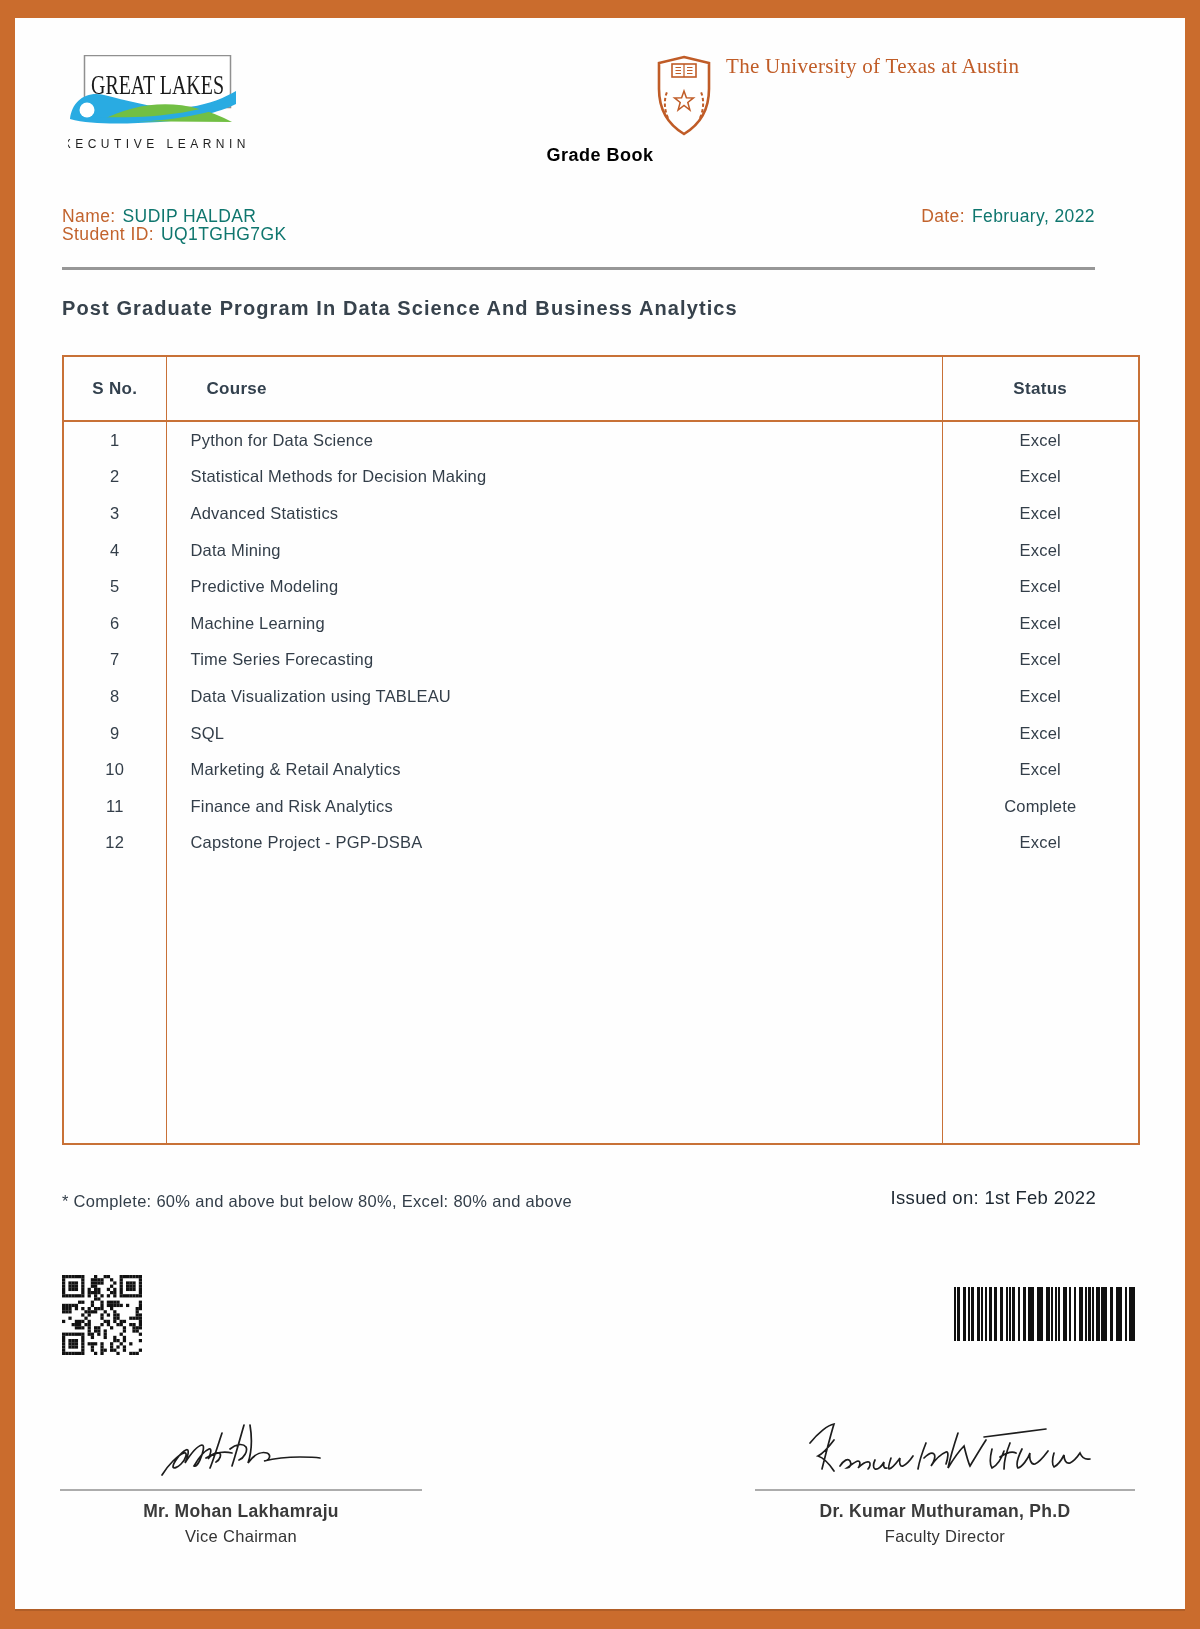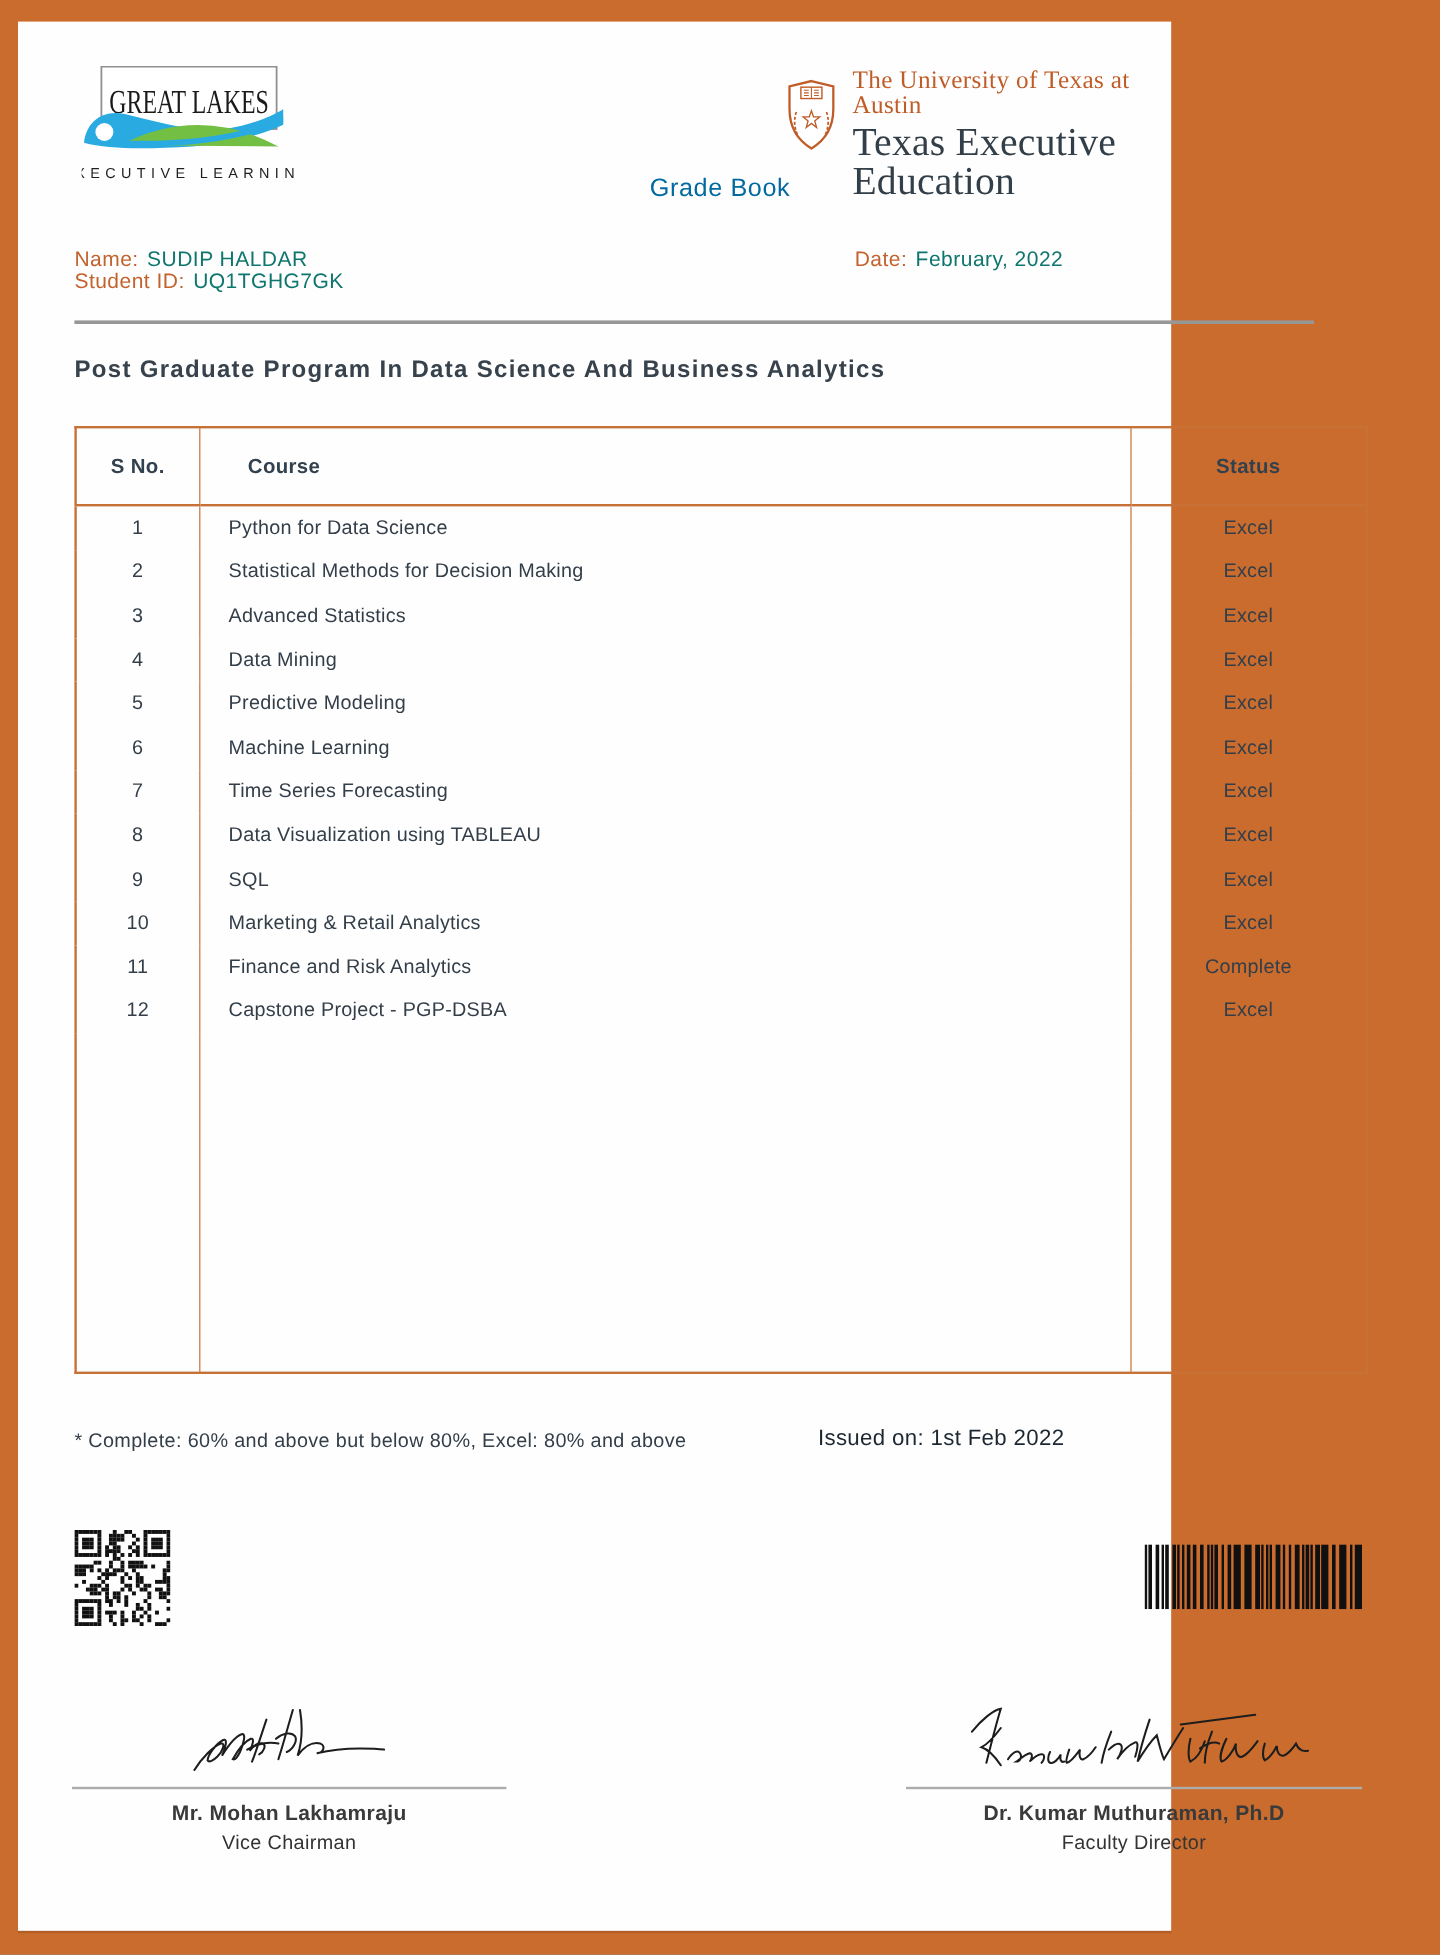--- a/index.html
+++ b/index.html
@@ -1,28 +1,28 @@
 <!DOCTYPE html>
 <html><head>
 <meta charset="utf-8">
 <style>
   html,body{margin:0;padding:0;background:#888;}
   .canvas{position:relative;width:1200px;height:1629px;background:#CA6C2D;overflow:hidden;
           font-family:"Liberation Sans",sans-serif;}
-  .page{position:absolute;left:15px;top:18px;width:961px;height:1591px;background:#fefefe;
+  .page{position:absolute;left:15px;top:18px;width:1170px;height:1591px;background:#fefefe;
         box-shadow:0 2px 0 rgba(0,0,0,0.12);}
   .abs{position:absolute;}
 
   
   .ut-logo{display:flex;align-items:flex-start;}
   .ut-text{margin-left:13px;line-height:1;}
   .ut-line1{font-family:"Liberation Serif",serif;font-size:21px;color:#C05C27;letter-spacing:.3px;margin-top:2px;}
   .ut-line2{font-family:"Liberation Serif",serif;font-size:33px;color:#333F48;letter-spacing:.2px;margin-top:5px;}
 
-  .doc-title{width:1170px;text-align:center;font-size:21px;font-weight:normal;color:#0369a1;letter-spacing:.5px;}
+  .doc-title{width:1170px;text-align:center;font-size:18px;font-weight:bold;color:#000000;letter-spacing:.5px;}
 
   .meta{font-size:17.5px;letter-spacing:.4px;}
   .meta .lbl{color:#C2632D;}
   .meta .val{color:#0f766e;margin-left:7px;}
 
   .divider{height:3px;background:#979797;}
 
   .program-title{font-size:20px;font-weight:600;color:#37424C;letter-spacing:1.1px;}
 
   table.grade{border-collapse:collapse;table-layout:fixed;width:1076px;height:790px;
@@ -67,21 +67,20 @@
       <svg width="58" height="84" viewBox="0 0 58 84">
         <path d="M29,3 L54,9 L54,35 C54,57 44,71 29,80 C14,71 4,57 4,35 L4,9 Z" fill="#ffffff" stroke="#C05C27" stroke-width="2.6"></path>
         <rect x="17" y="10" width="24" height="13" fill="none" stroke="#C05C27" stroke-width="1.6"></rect>
         <path d="M29,10 L29,23 M20.5,13.5 L26,13.5 M20.5,16.5 L26,16.5 M20.5,19.5 L26,19.5 M32,13.5 L37.5,13.5 M32,16.5 L37.5,16.5 M32,19.5 L37.5,19.5" stroke="#C05C27" stroke-width="1.2" fill="none"></path>
         <polygon points="29,37 31.4,43.8 38.5,43.9 32.8,48.5 34.9,56.1 29,51.4 23.1,56.1 25.2,48.5 19.5,43.9 26.6,43.8" fill="none" stroke="#C05C27" stroke-width="1.5"></polygon>
         <path d="M13,64 C9,55 9,45 12,38" fill="none" stroke="#C05C27" stroke-width="2" stroke-dasharray="3.5,2.2"></path>
         <path d="M45,64 C49,55 49,45 46,38" fill="none" stroke="#C05C27" stroke-width="2" stroke-dasharray="3.5,2.2"></path>
       </svg>
       <div class="ut-text">
         <div class="ut-line1">The University of Texas at Austin</div>
-        <div class="ut-line2">Texas Executive Education</div>
       </div>
     </div>
 
     <div class="abs doc-title" style="top:127px;left:0;">Grade Book</div>
 
     <div class="abs meta" style="left:47px;top:188px;">
       <span class="lbl">Name:</span><span class="val">SUDIP HALDAR</span>
     </div>
     <div class="abs meta" style="left:47px;top:206px;">
       <span class="lbl">Student ID:</span><span class="val">UQ1TGHG7GK</span>

